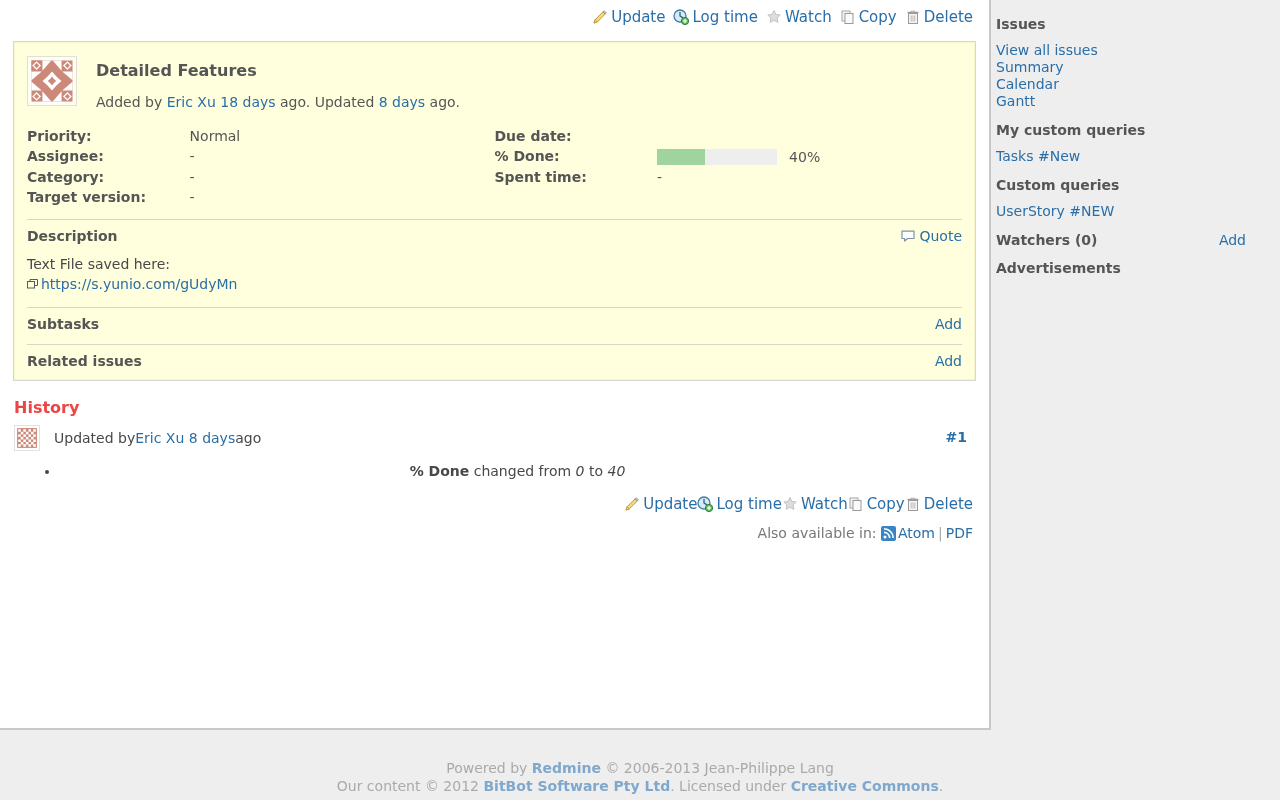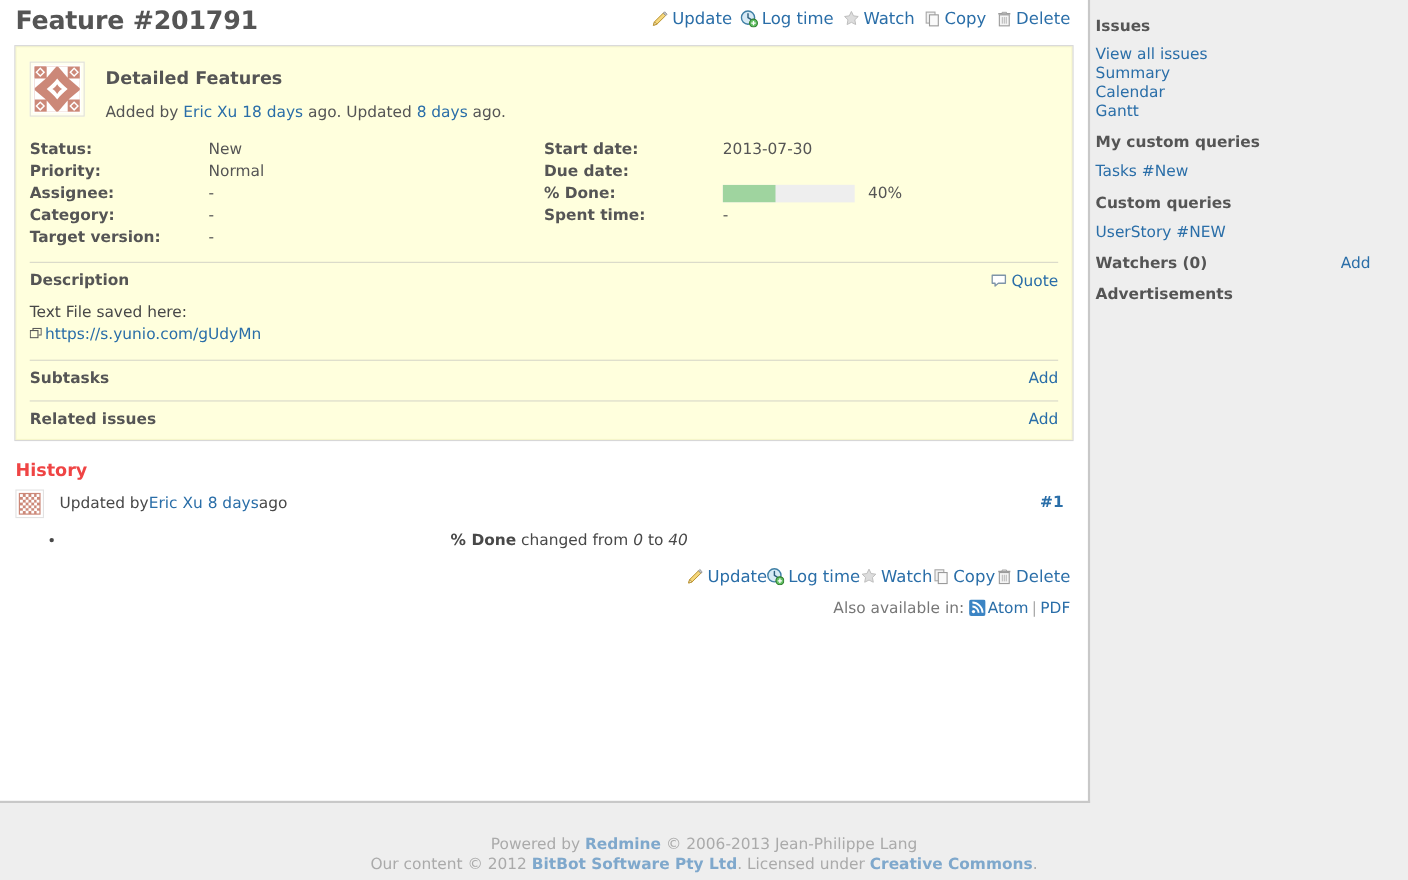--- a/index.html
+++ b/index.html
@@ -287,21 +287,20 @@
   #footer .strong { font-weight: bold; }
 </style>
 </head>
 <body>
 
 <div id="page">
 
   <div id="main-content">
 
     <div class="issue-header">
-      <h2 class="page-title">Feature #201791</h2>
 
       <div class="contextual">
         <a class="act" href="#"><span class="ico"><svg width="16" height="16" viewBox="0 0 16 16">
                 <path d="M2 14l1-3.2L11 2.9l2.2 2.2-8 7.9z" fill="#f5d77c" stroke="#b8912f" stroke-width="0.9"></path>
                 <path d="M11 2.9l1.2-1.2 2.2 2.2-1.2 1.2z" fill="#c8c8c8" stroke="#8d8d8d" stroke-width="0.8"></path>
                 <path d="M2 14l1-3.2 2.2 2.2z" fill="#f0e8c8" stroke="#b8912f" stroke-width="0.8"></path>
               </svg></span><span>Update</span></a><a class="act" href="#"><span class="ico"><svg width="16" height="16" viewBox="0 0 16 16">
                 <circle cx="7" cy="7" r="6" fill="#d7eaf5" stroke="#3f7fa5" stroke-width="1.3"></circle>
                 <path d="M7 3.4V7l2.6 1.6" stroke="#2d5f7d" stroke-width="1.3" fill="none" stroke-linecap="round"></path>
                 <circle cx="12" cy="12" r="3.6" fill="#63c163" stroke="#2f7d2f" stroke-width="1"></circle>
@@ -353,26 +352,20 @@
           </svg>
         </div>
         <div class="subject-text">
           <h3>Detailed Features</h3>
           <div class="author-line"><span>Added by </span><a href="#">Eric Xu</a>&nbsp;<a href="#">18 days</a><span> ago. Updated </span><a href="#">8 days</a><span> ago.</span></div>
         </div>
       </div>
 
       <table class="attributes">
         <tbody>
-            <tr>
-          <td class="lbl">Status:</td>
-          <td class="val">New</td>
-          <td class="lbl">Start date:</td>
-          <td class="val">2013-07-30</td>
-        </tr>
         <tr>
           <td class="lbl">Priority:</td>
           <td class="val">Normal</td>
           <td class="lbl">Due date:</td>
           <td class="val"></td>
         </tr>
         <tr>
           <td class="lbl">Assignee:</td>
           <td class="val">-</td>
           <td class="lbl">% Done:</td>

